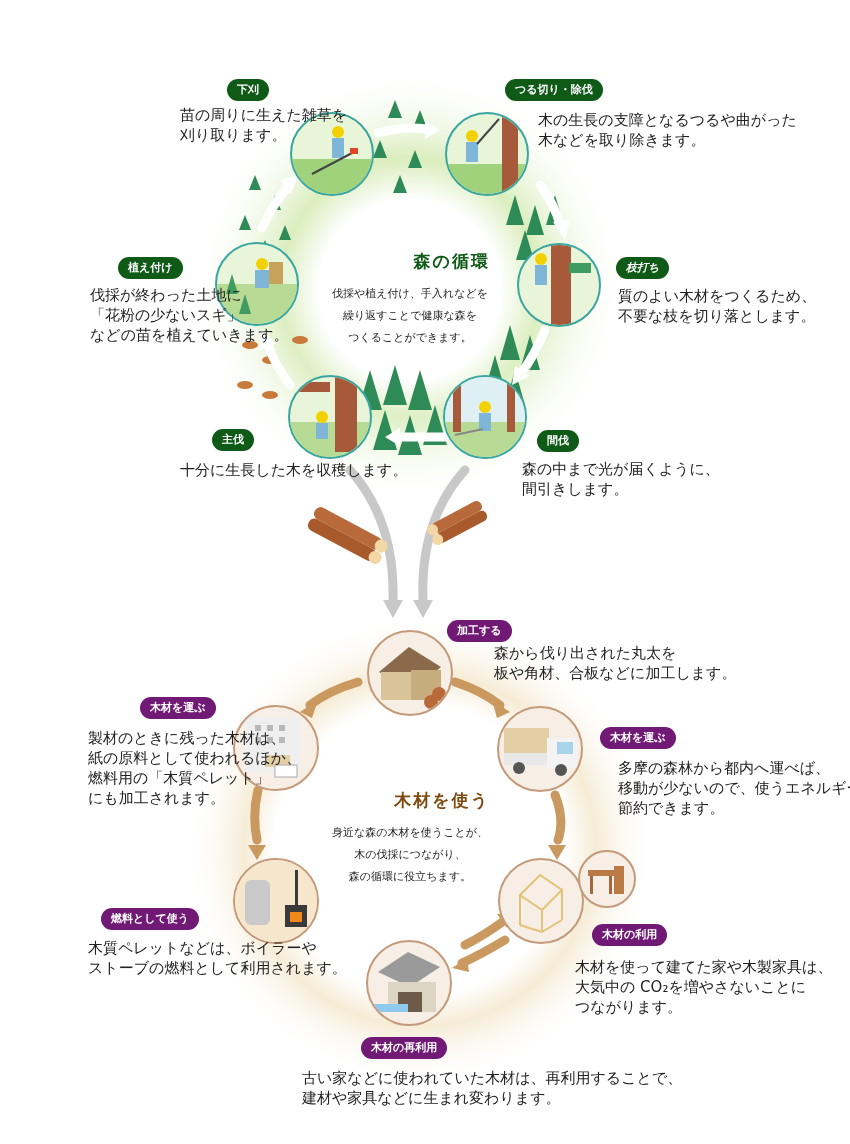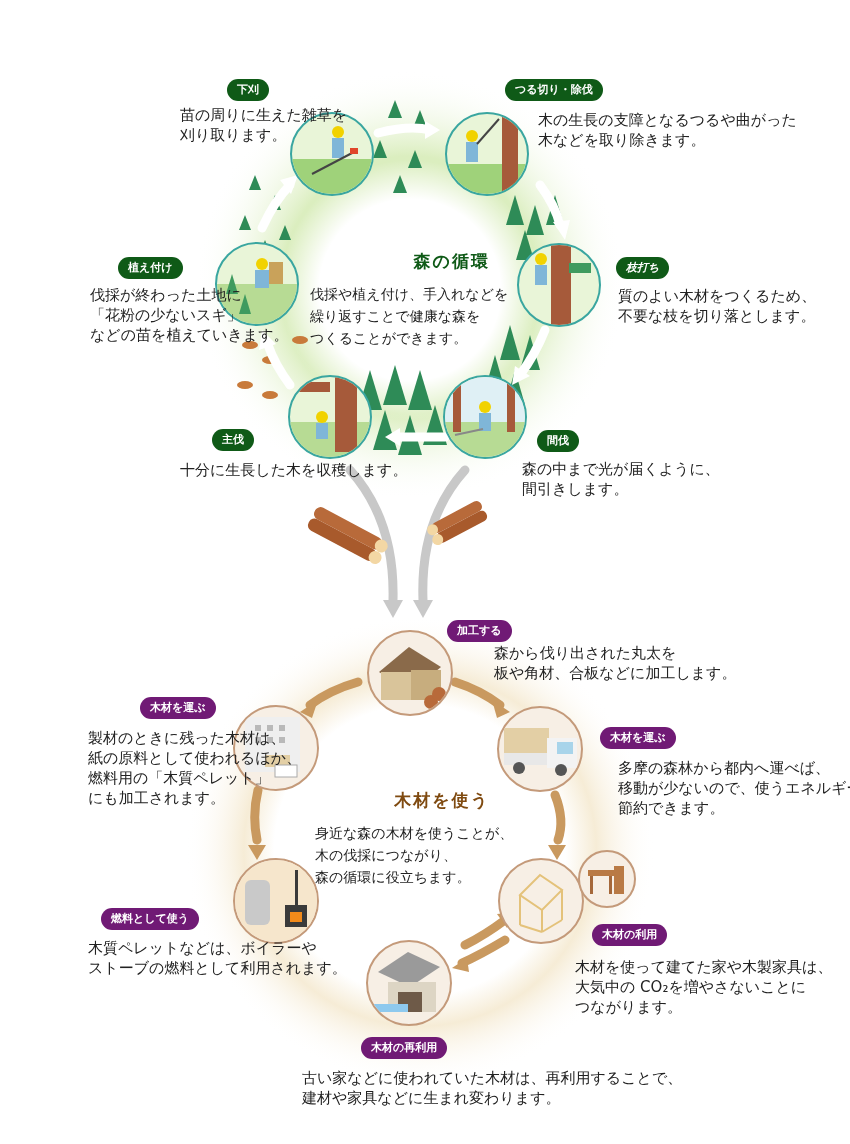--- a/index.html
+++ b/index.html
@@ -8,21 +8,21 @@
   .abs { position:absolute; }
   .pill { position:absolute; border-radius:14px; color:#fff; font-weight:bold;
           font-size:11px; line-height:22px; height:22px; text-align:center; padding:0 10px; white-space:nowrap; }
   .pill.green { background:#0f5a17; }
   .pill.brown { background:#701a75; }
   .desc { position:absolute; font-size:15px; line-height:20px; color:#222; white-space:nowrap; }
   .circ { position:absolute; border-radius:50%; overflow:hidden; }
   .forest-circ { border:2px solid #3aa6a0; background:#e9f5d8; }
   .wood-circ { border:2px solid #c49a7a; background:#f7efe5; }
   .center-title { position:absolute; font-weight:bold; font-size:17px; letter-spacing:2px; text-align:right; }
-  .center-text { position:absolute; font-size:14px; line-height:22px; text-align:left; white-space:nowrap; }
+  .center-text { position:absolute; font-size:11px; line-height:22px; text-align:center; white-space:nowrap; }
 </style>
 </head>
 <body>
 
 <svg class="abs" style="left:0;top:0" width="850" height="1144">
   <defs>
     <radialGradient id="gGlow" cx="50%" cy="50%" r="50%">
       <stop offset="60%" stop-color="#d7ecb8" stop-opacity="0.9"></stop>
       <stop offset="100%" stop-color="#ffffff" stop-opacity="0"></stop>
     </radialGradient>

